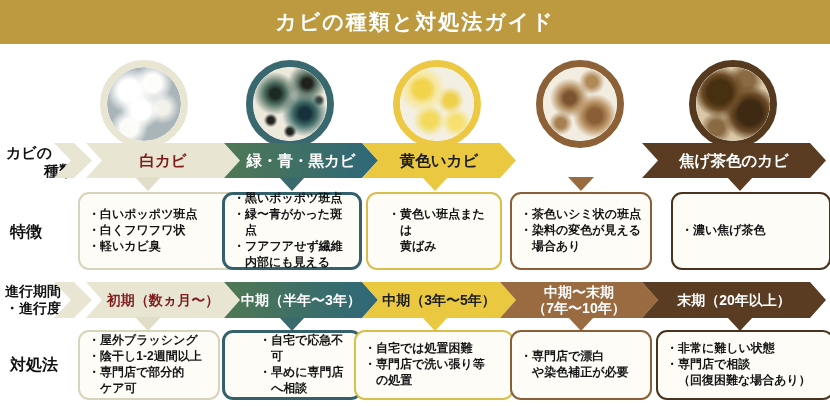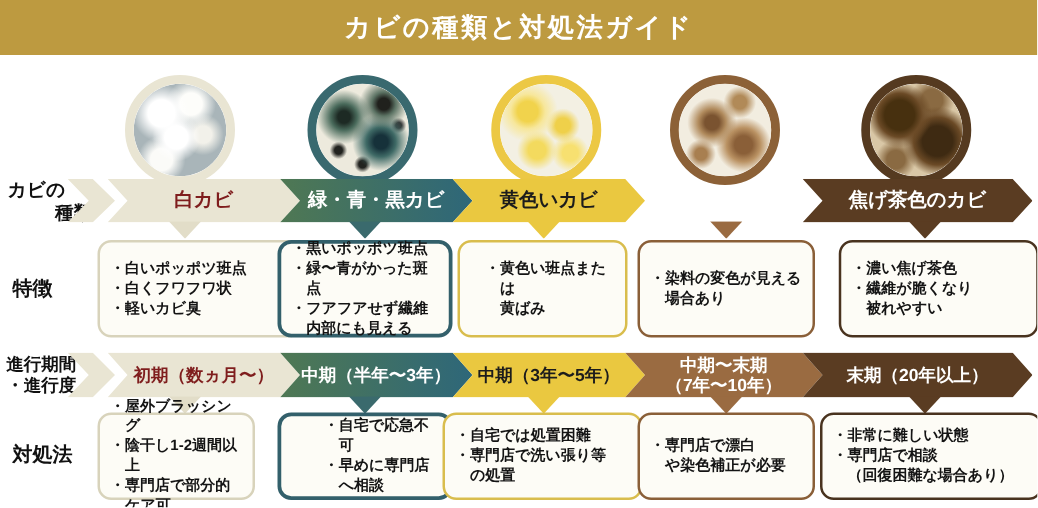--- a/index.html
+++ b/index.html
@@ -85,21 +85,21 @@
   .tc4{left:568px;background:#9a6b41;}
   .tc5{left:727px;background:#5a3c22;}
 
   
   .note{position:absolute;z-index:3;box-sizing:border-box;border-radius:11px;
         background:#fdfcf6;border:2.5px solid #ccc;display:flex;align-items:center;padding:4px 8px;}
   .frow{top:192px;height:78px;}
   .trow{top:330px;height:70px;}
   .f1{left:78px;width:164px;} .f2{left:222px;width:140px;border-width:3px;}
   .f3{left:366px;width:136px;padding-left:20px;} .f4{left:510px;width:142px;} .f5{left:656px;width:160px;margin-left:15px;}
-  .t1{left:78px;width:126px;}  .t2{left:222px;width:140px;border-width:3px;padding-left:34px;}
+  .t1{left:78px;width:142px;}  .t2{left:222px;width:140px;border-width:3px;padding-left:34px;}
   .t3{left:354px;width:160px;} .t4{left:510px;width:142px;} .t5{left:656px;width:178px;}
   .col1-line{border-color:#d8d3bb;}
   .col2-line{border-color:#33606b;}
   .col3-line{border-color:#d9bd4d;}
   .col4-line{border-color:#8a5f38;}
   .col5-line{border-color:#49331f;}
   .note ul{list-style:none;margin:0;padding:0;font-size:12px;line-height:1.32;color:#141414;}
   .note li{white-space:pre-line;padding-left:1em;text-indent:-1em;}
   .note li::before{content:"・";}
 
@@ -171,29 +171,28 @@
       </ul>
     </div>
   <div class="note frow f3 col3-line">
       <ul>
         <li>黄色い班点または
 黄ばみ</li>
       </ul>
     </div>
   <div class="note frow f4 col4-line">
       <ul>
+        <li>茶色いシミ状の班点</li>
         <li>染料の変色が見える
 場合あり</li>
       </ul>
     </div>
   <div class="note frow f5 col5-line">
       <ul>
         <li>濃い焦げ茶色</li>
-        <li>繊維が脆くなり
-被れやすい</li>
       </ul>
     </div>
 
   <div class="rlabel lbl-stage">
     <div>進行期間</div>
     <div>・進行度</div>
   </div>
 
   <div class="lead r2"></div>
   <div class="banner r2 bx1 col1-fill">初期（数ヵ月〜）</div>

